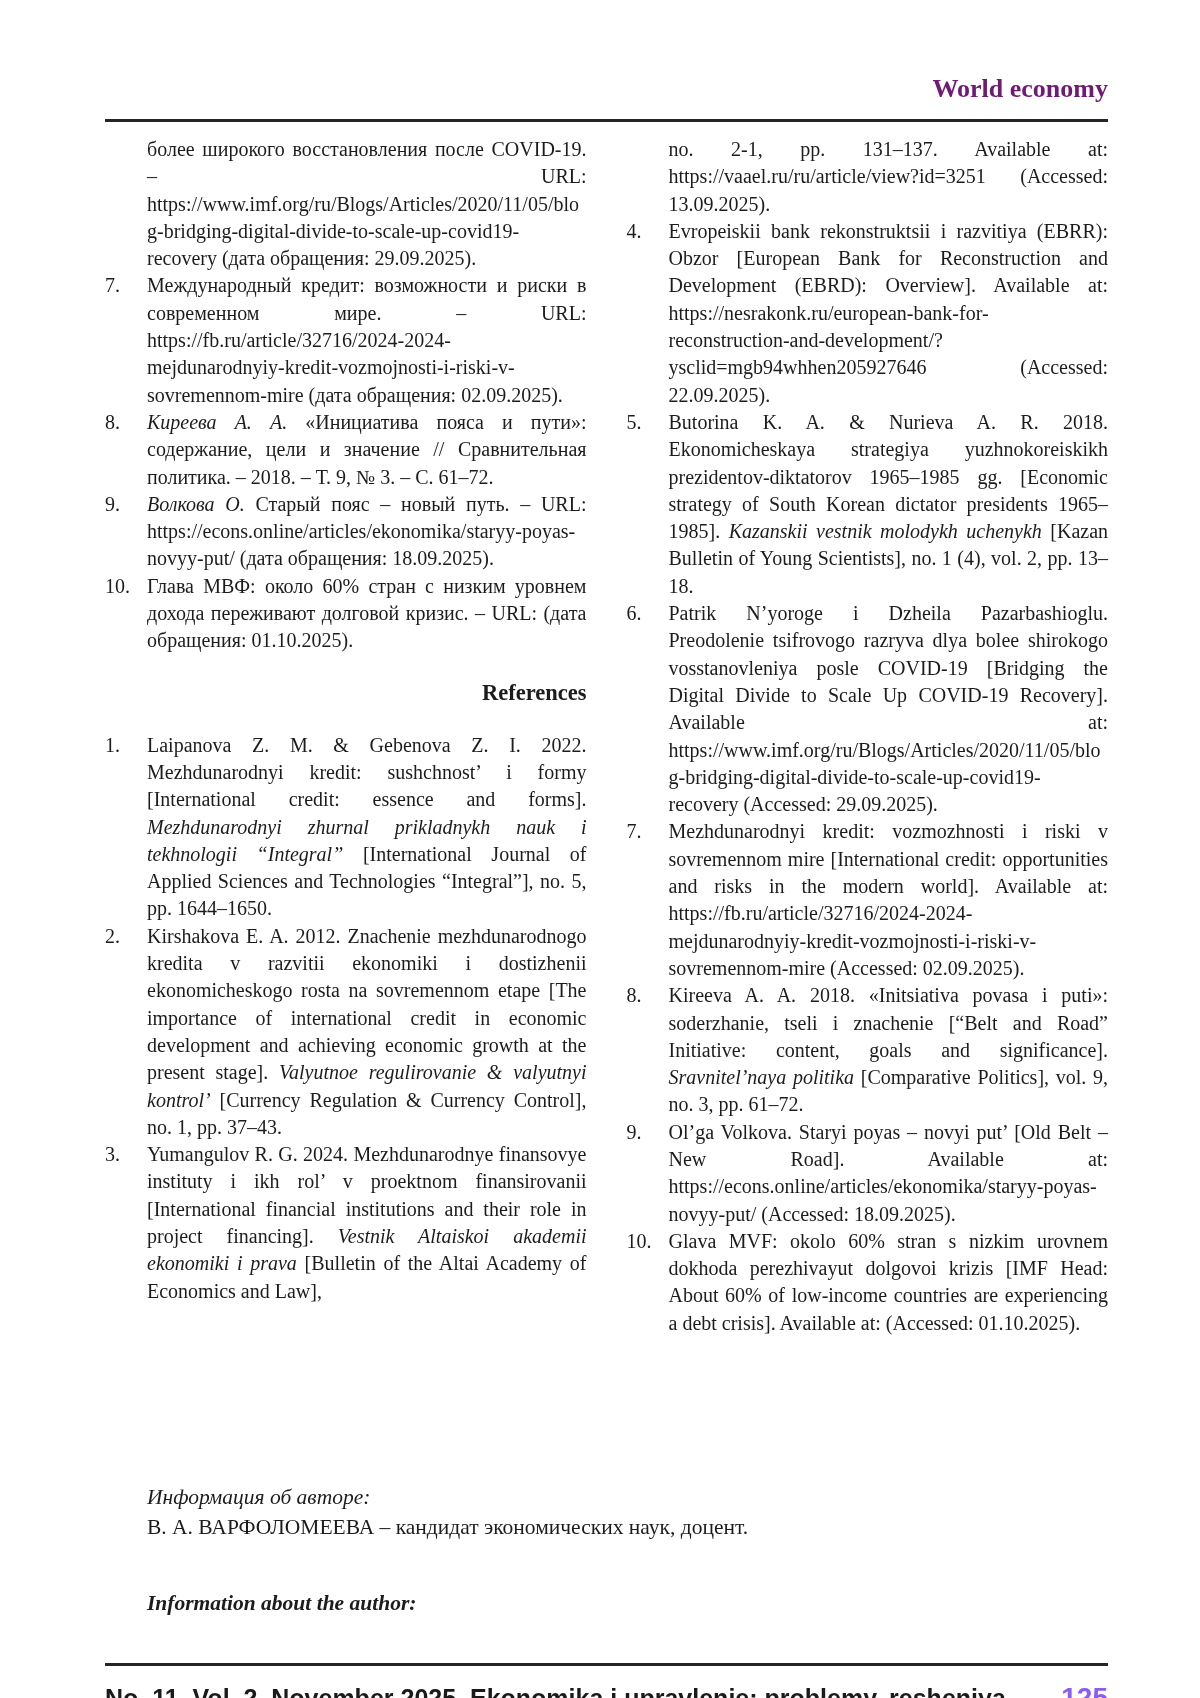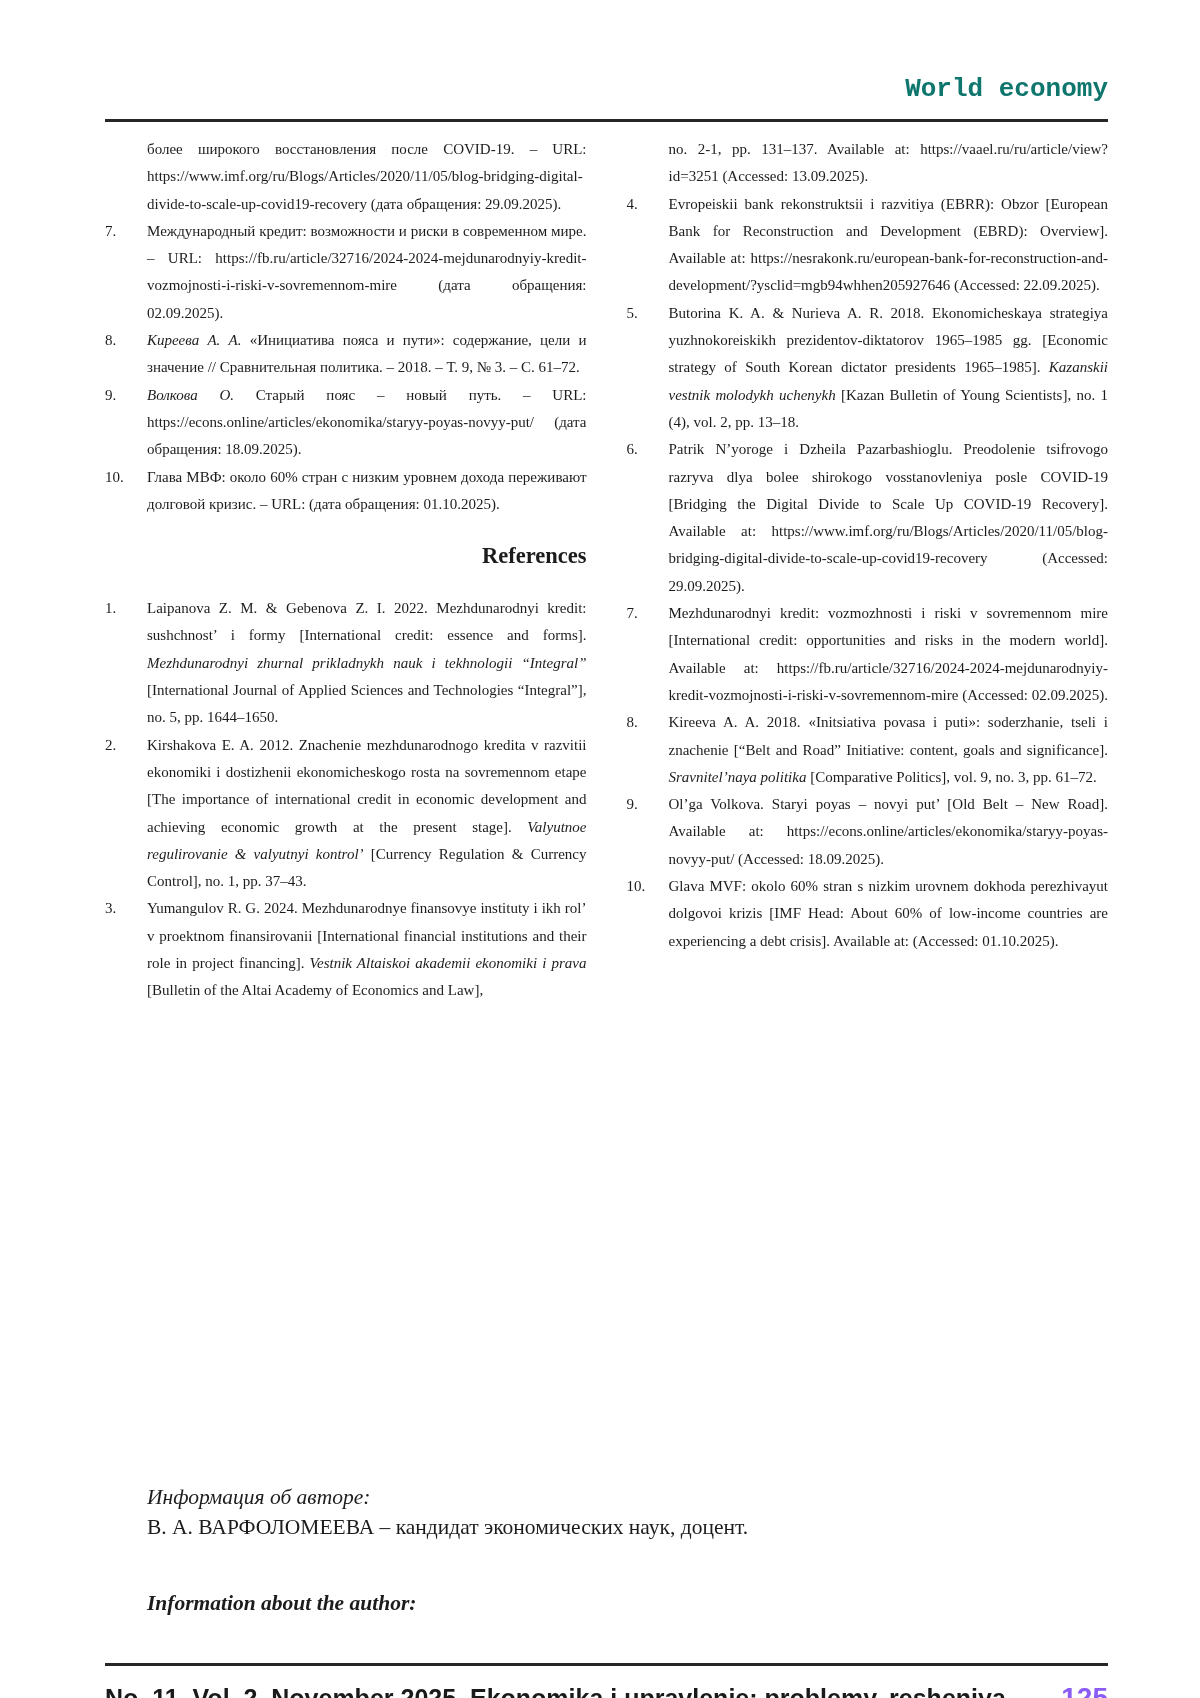--- a/index.html
+++ b/index.html
@@ -9,39 +9,39 @@
     color: #1c1c1c;
     font-family: "Liberation Serif", serif;
     position: relative;
     overflow: hidden;
   }
   .page { position: absolute; inset: 0; }
 
   .header {
     position: absolute; top: 74px; left: 105px; right: 92px;
     text-align: right;
-    font-family: Liberation Mono, monospace;
+    font-family: Liberation Serif, serif;
     font-weight: bold;
     font-size: 26px;
-    color: #0f766e;
+    color: #701a75;
   }
   .rule { background: #262626; height: 3px; }
   .header-rule { position: absolute; top: 119px; left: 105px; right: 92px; }
 
   .columns {
     position: absolute; top: 136px; left: 105px; right: 92px;
     display: flex; gap: 40px;
   }
   .col { flex: 1 1 0; min-width: 0; }
 
   .ref-item {
     position: relative;
     padding-left: 42px;
     text-align: justify;
-    font-size: 15px;
+    font-size: 20px;
     line-height: 27.3px;
     overflow-wrap: anywhere;
   }
   .ref-num { position: absolute; left: 0; top: 0; }
   .ref-heading {
     text-align: right;
     font-weight: bold;
     font-size: 22.5px;
     line-height: 27px;
     margin: 24px 0 26px 0;

